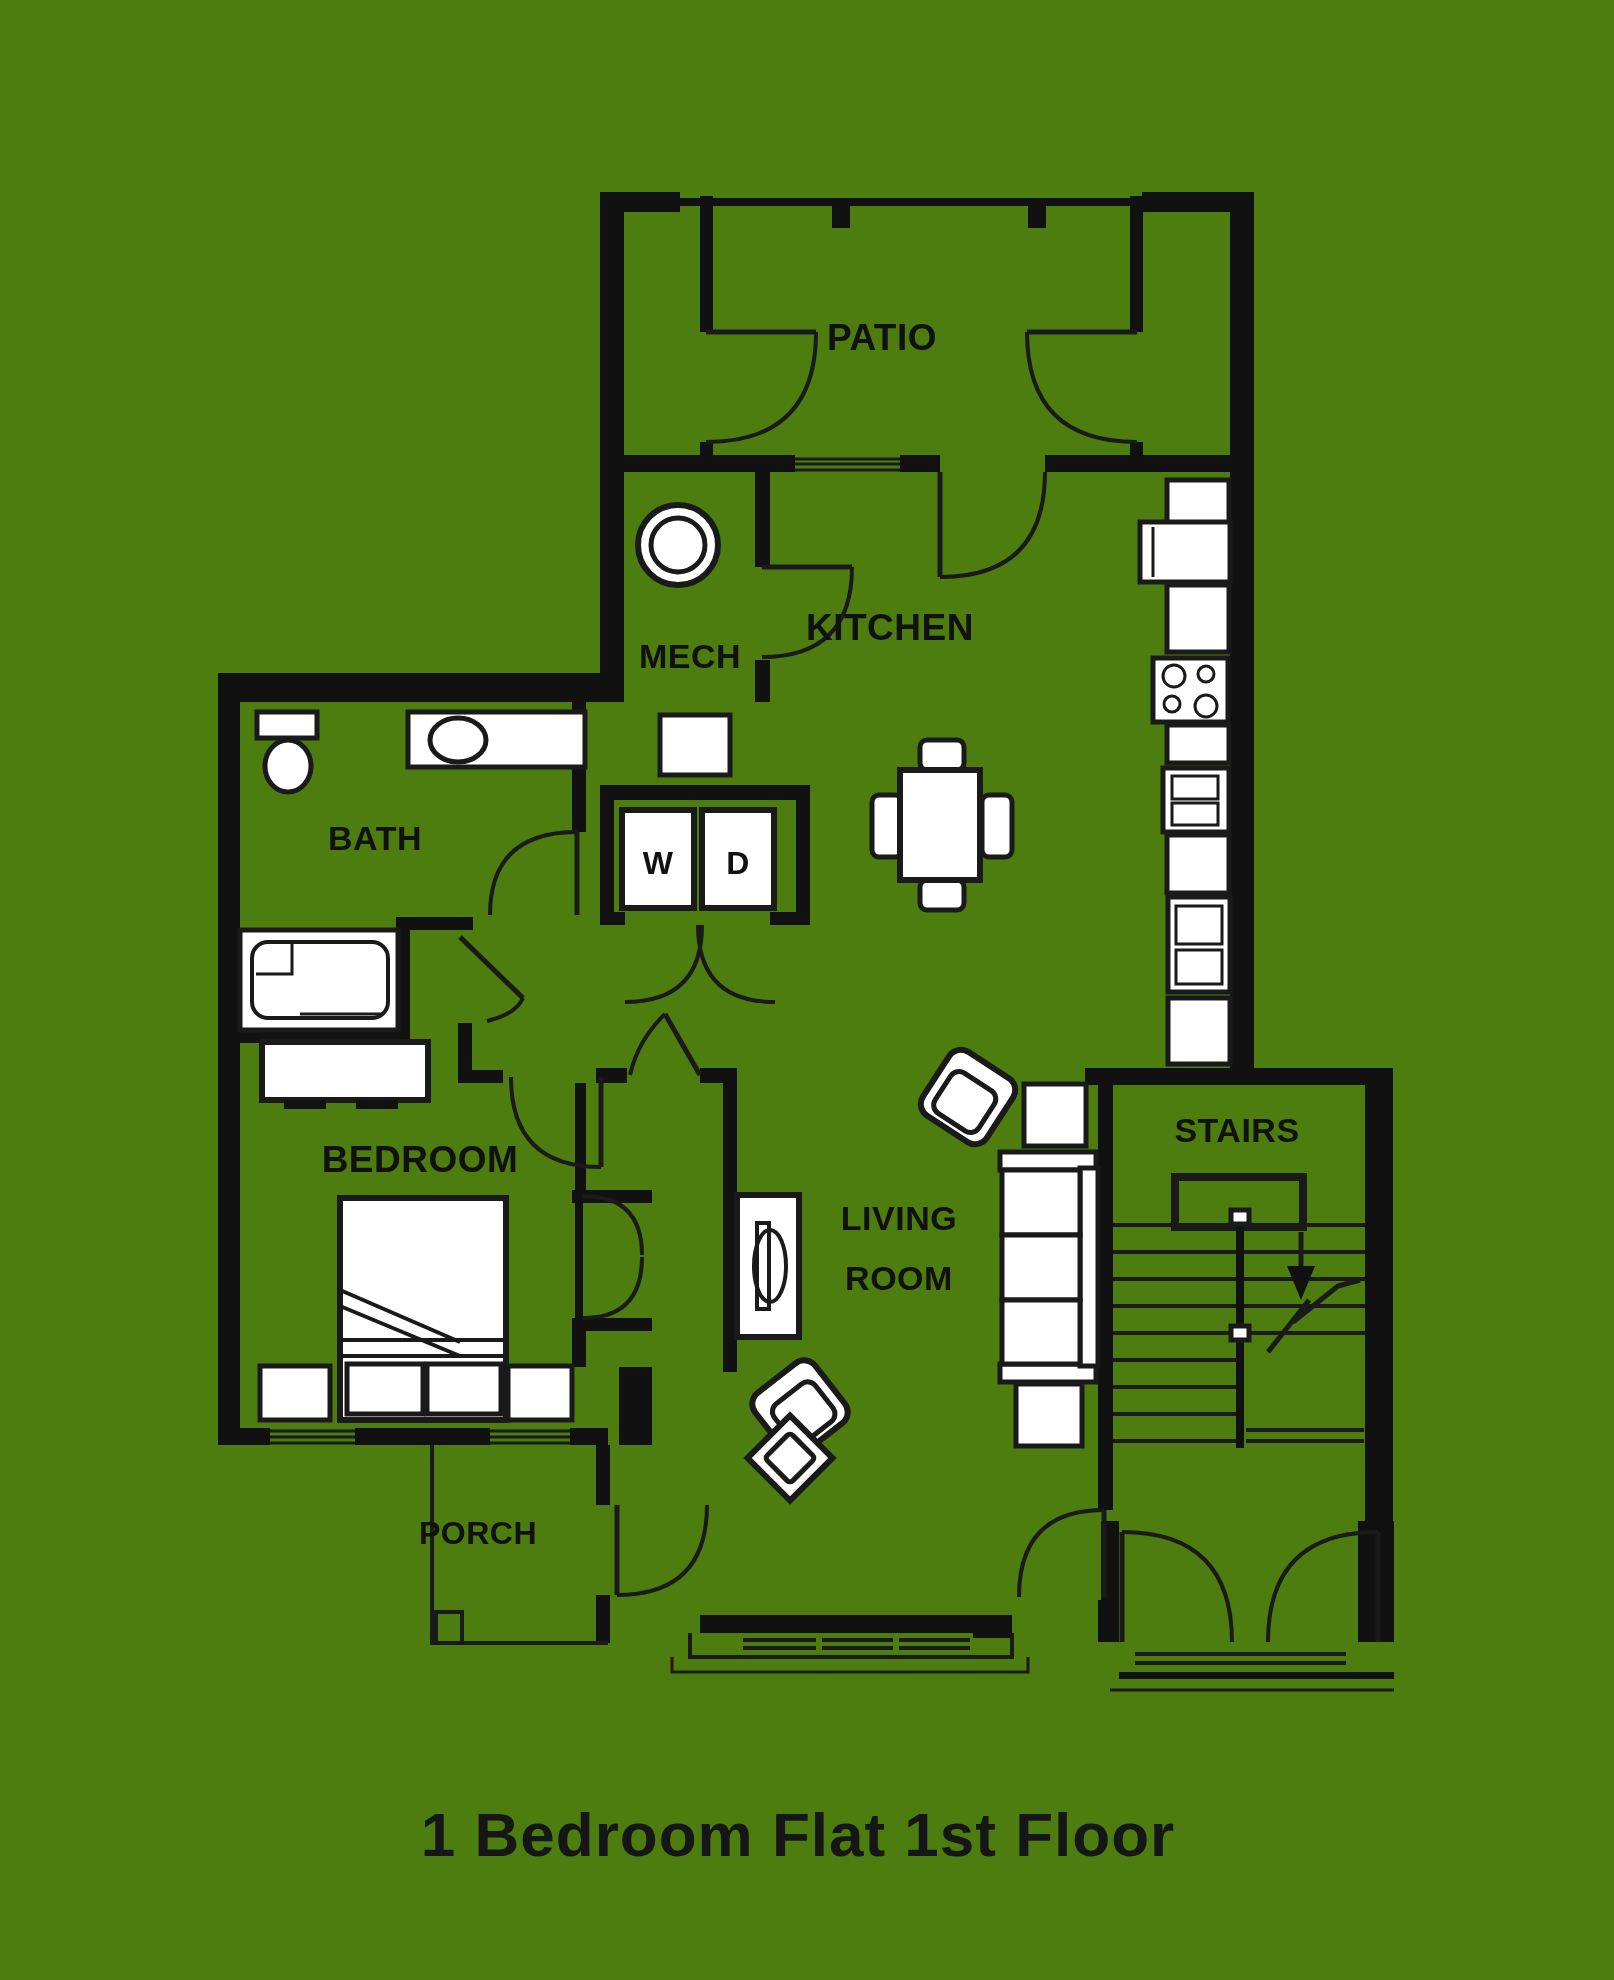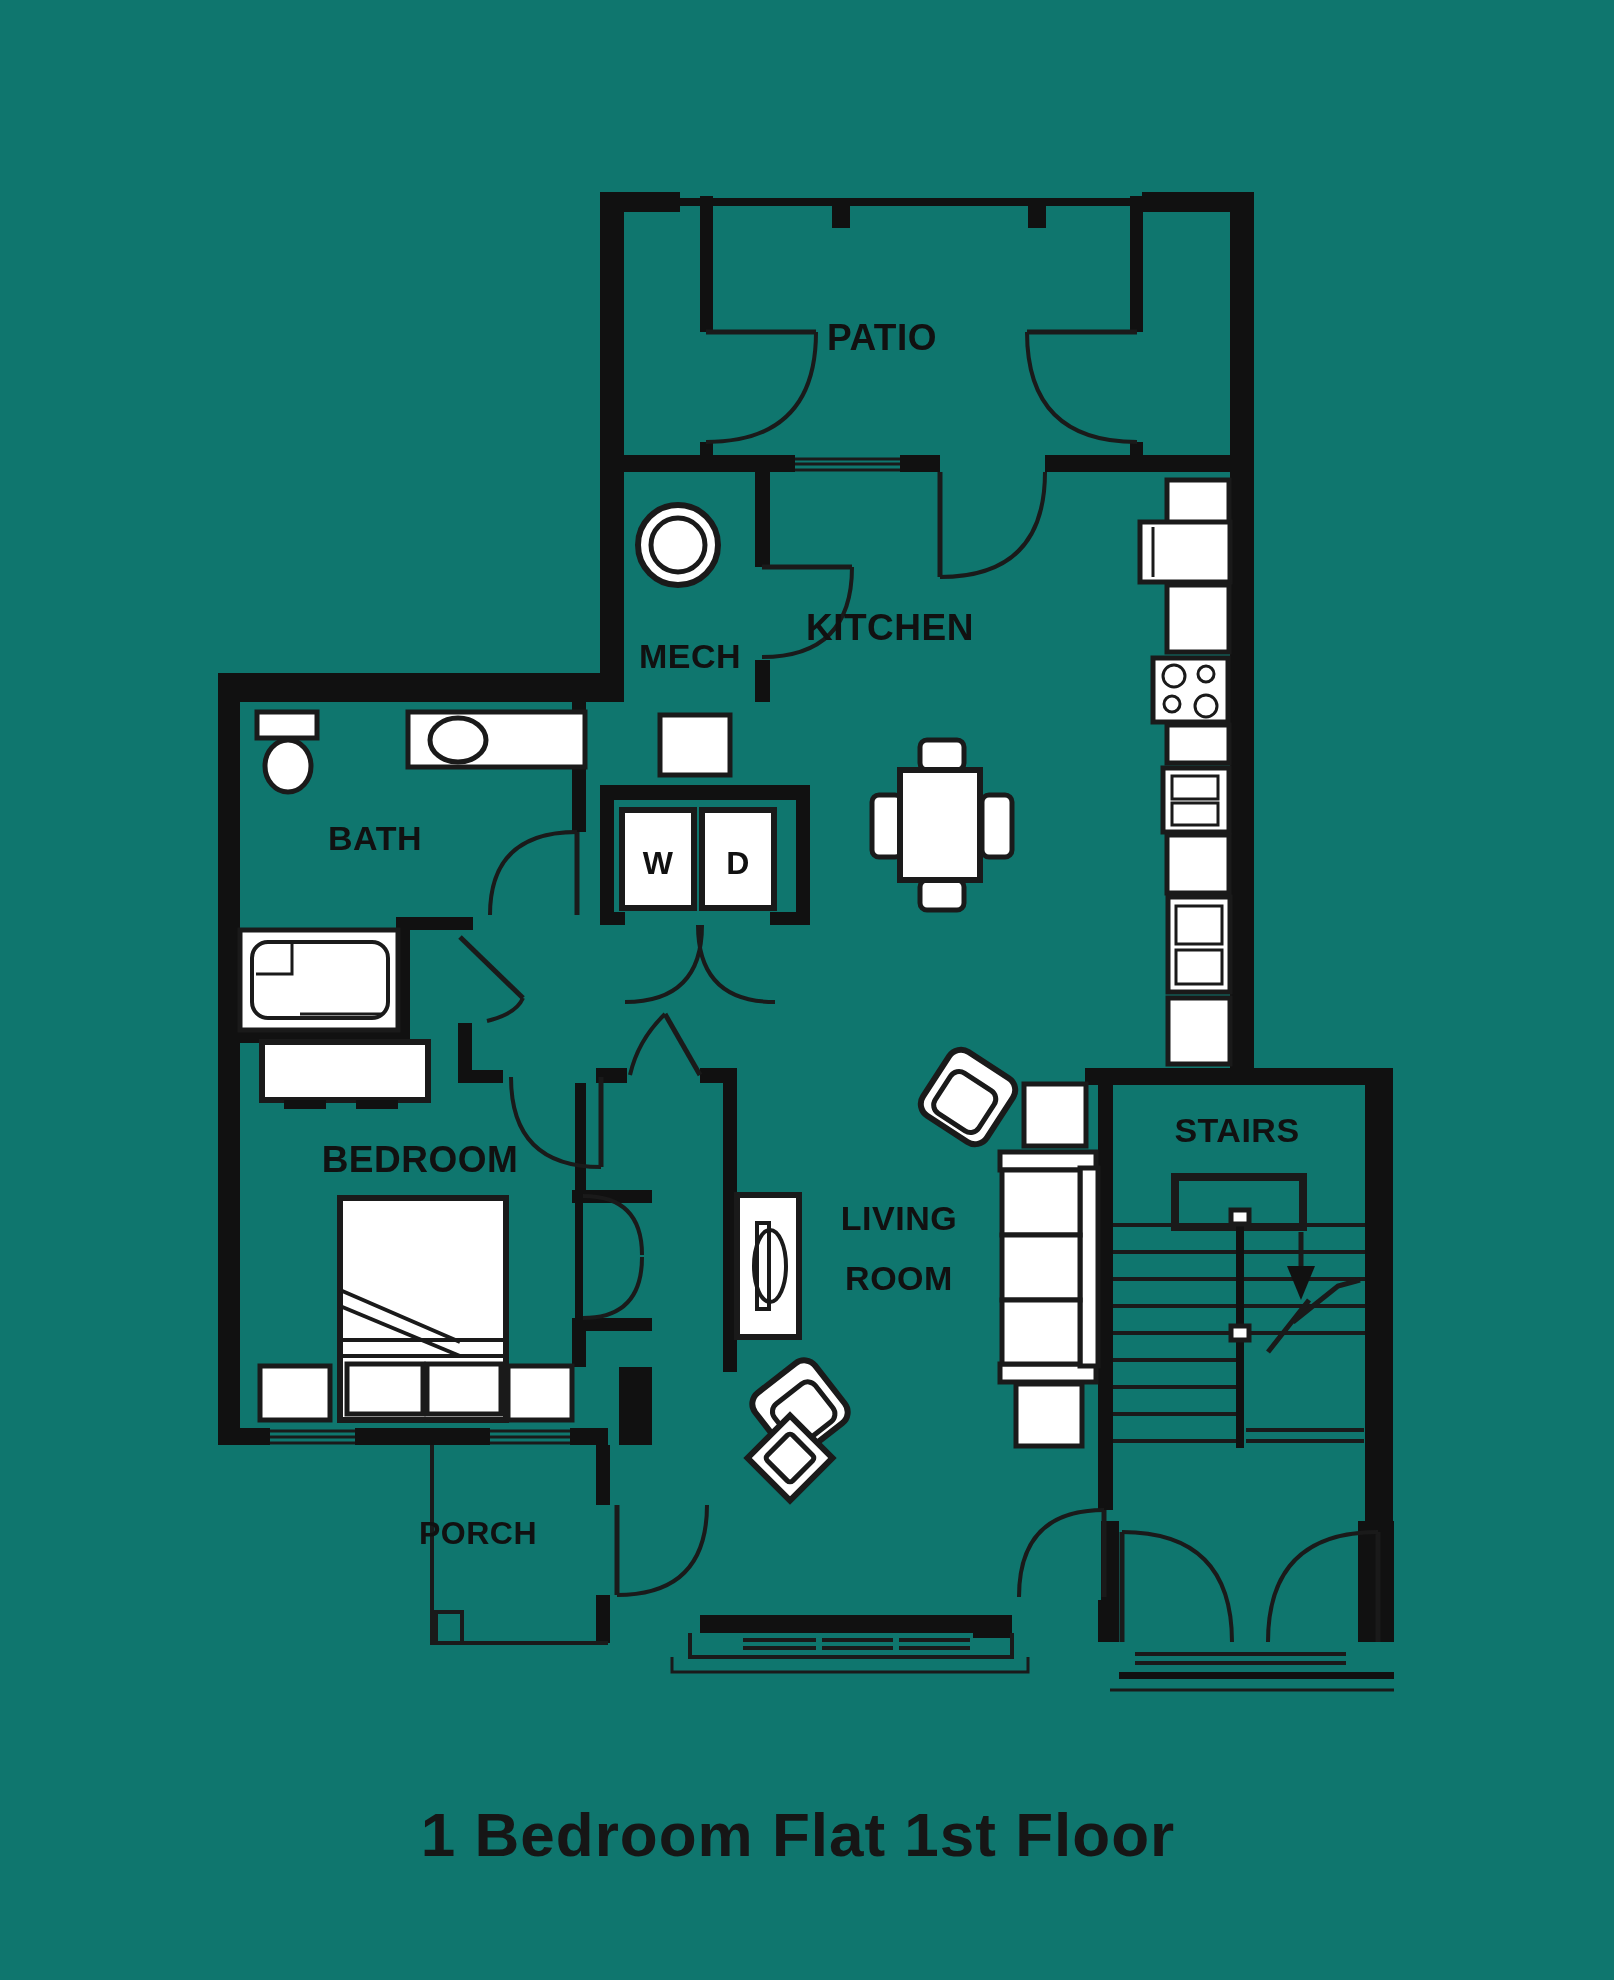--- a/index.html
+++ b/index.html
@@ -1,16 +1,16 @@
 <!DOCTYPE html>
 <html><head>
 <meta charset="utf-8">
 <style>
   html,body{margin:0;padding:0;background:#ffffff;}
-  .page{width:1614px;height:1980px;position:relative;background:#0f766e;
+  .page{width:1614px;height:1980px;position:relative;background:#4d7c0f;
         font-family:"Liberation Sans", sans-serif;}
   svg{display:block;}
   .wall{fill:#111111;stroke:none;}
   .fix{fill:#ffffff;stroke:#1a1a1a;stroke-width:5;}
   .fix6{fill:#ffffff;stroke:#1a1a1a;stroke-width:6;}
   .ln{stroke:#1a1a1a;stroke-width:4;fill:none;}
   .ln3{stroke:#1a1a1a;stroke-width:3;fill:none;}
   .door{stroke:#1a1a1a;stroke-width:5;fill:none;}
   .arc{stroke:#1a1a1a;stroke-width:4;fill:none;}
   .roomlabel{font-weight:bold;fill:#111111;text-anchor:middle;letter-spacing:0.5px;}

